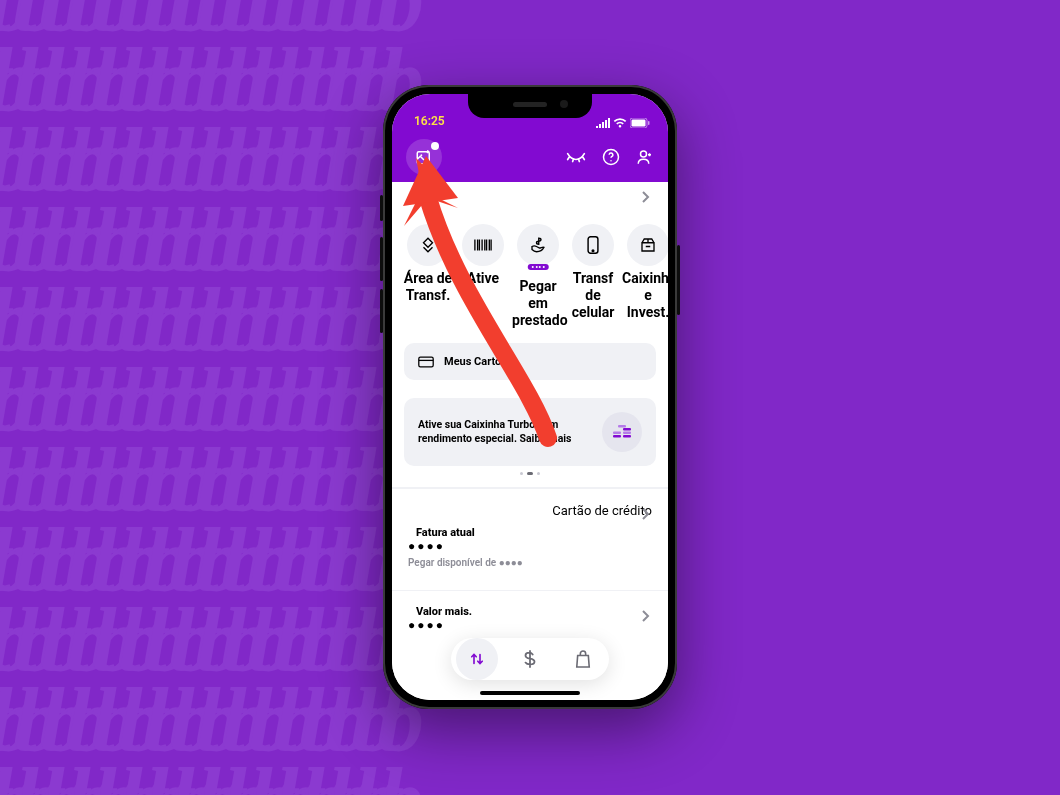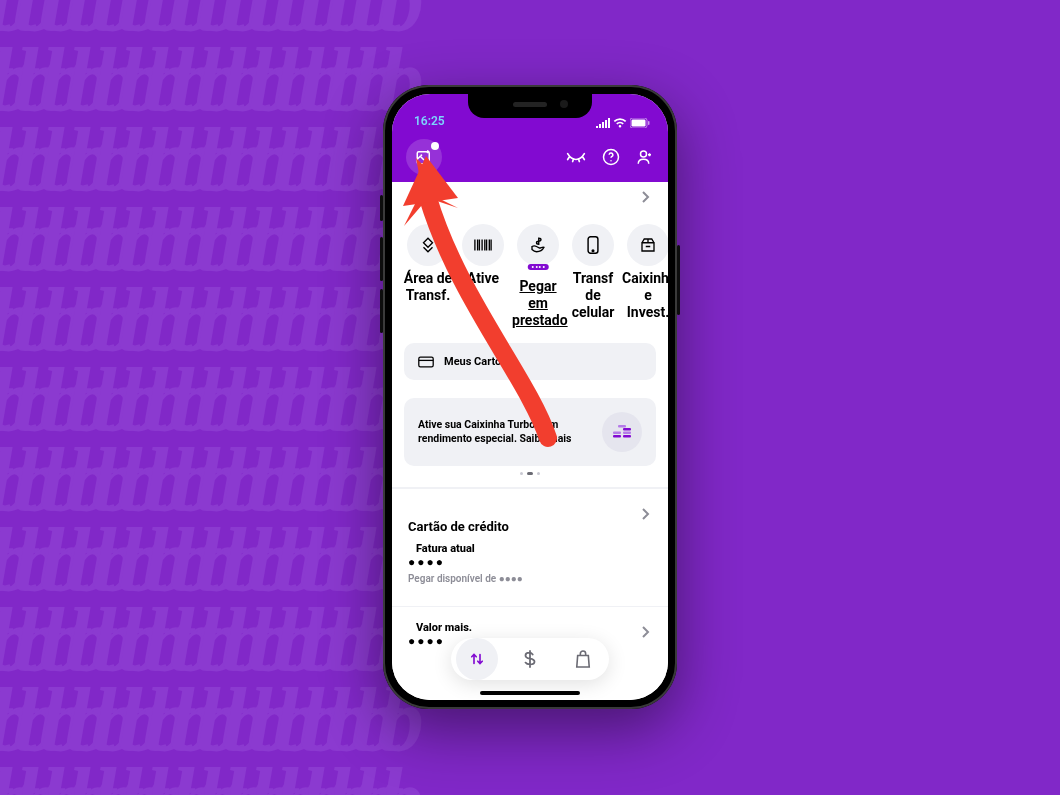--- a/index.html
+++ b/index.html
@@ -57,21 +57,21 @@
   
   .btn-side{position:absolute;background:#0d0d0d;border-radius:2px;}
   .btn-left1{left:-3px;top:110px;width:3px;height:26px;}
   .btn-left2{left:-3px;top:152px;width:3px;height:44px;}
   .btn-left3{left:-3px;top:204px;width:3px;height:44px;}
   .btn-right{right:-3px;top:160px;width:3px;height:70px;}
   
   .statusbar{
     height:34px;
     background:#820AD1;
-    color:#7dd3fc;
+    color:#fde047;
     display:flex;align-items:flex-end;justify-content:space-between;
     padding:0 18px 2px 22px;
     font-size:12px;font-weight:600;
     position:relative;
   }
   .status-right{display:flex;align-items:center;gap:3px;}
   .status-right svg{display:block;}
   
   .appheader{
     background:#820AD1;
@@ -132,21 +132,21 @@
     position:absolute;top:40px;left:50%;transform:translateX(-50%);
     background:#820AD1;border-radius:3px;padding:2px 4px;
   }
   .sh-badge span{display:flex;gap:1.5px;}
   .sh-badge i{width:2px;height:2px;border-radius:50%;background:#fff;display:block;}
   .sh-label{
     font-size:14px;font-weight:700;line-height:17px;color:#000;
     margin-top:4px;
     min-height:22px;
   }
-  .shortcut.has-badge .sh-label{margin-top:12px;text-decoration:underline;}
+  .shortcut.has-badge .sh-label{margin-top:12px;}
   
   .card-grey{
     margin:14px 12px 0 12px;
     background:#F0F1F5;
     border-radius:10px;
     padding:12px 14px;
     display:flex;align-items:center;gap:10px;
     cursor:pointer;
   }
   .card-grey .ctext{font-size:11px;font-weight:700;color:#000;}
@@ -169,21 +169,21 @@
     display:flex;gap:4px;justify-content:center;margin-top:6px;
   }
   .dots i{width:3px;height:3px;border-radius:50%;background:#C9C9D2;display:block;}
   .dots i.on{background:#6b6b74;width:6px;border-radius:2px;}
   .divider{height:1.5px;background:#F0F1F5;margin-top:12px;}
   
   .section{
     padding:14px 16px 10px 16px;
     position:relative;
   }
-  .sec-title{font-size:13px;font-weight:700;color:#000;margin:16px 0 8px 0;}
+  .sec-title{font-size:13px;font-weight:400;color:#000;margin:0 0 8px 0;text-align:right;}
   .sec-sub{font-size:11px;font-weight:800;color:#000;margin:0;padding-left:8px;}
   .sec-dots{letter-spacing:2px;font-size:12px;font-weight:900;color:#000;line-height:10px;margin:2px 0 6px 0;}
   .sec-grey{font-size:10px;color:#8d8d97;font-weight:600;}
   .sec-chev{position:absolute;right:18px;top:16px;cursor:pointer;}
   
   .navpill{
     position:absolute;bottom:20px;left:50%;transform:translateX(-50%);
     width:158px;height:42px;border-radius:22px;
     background:#fff;
     box-shadow:0 4px 20px rgba(0,0,0,.12);

